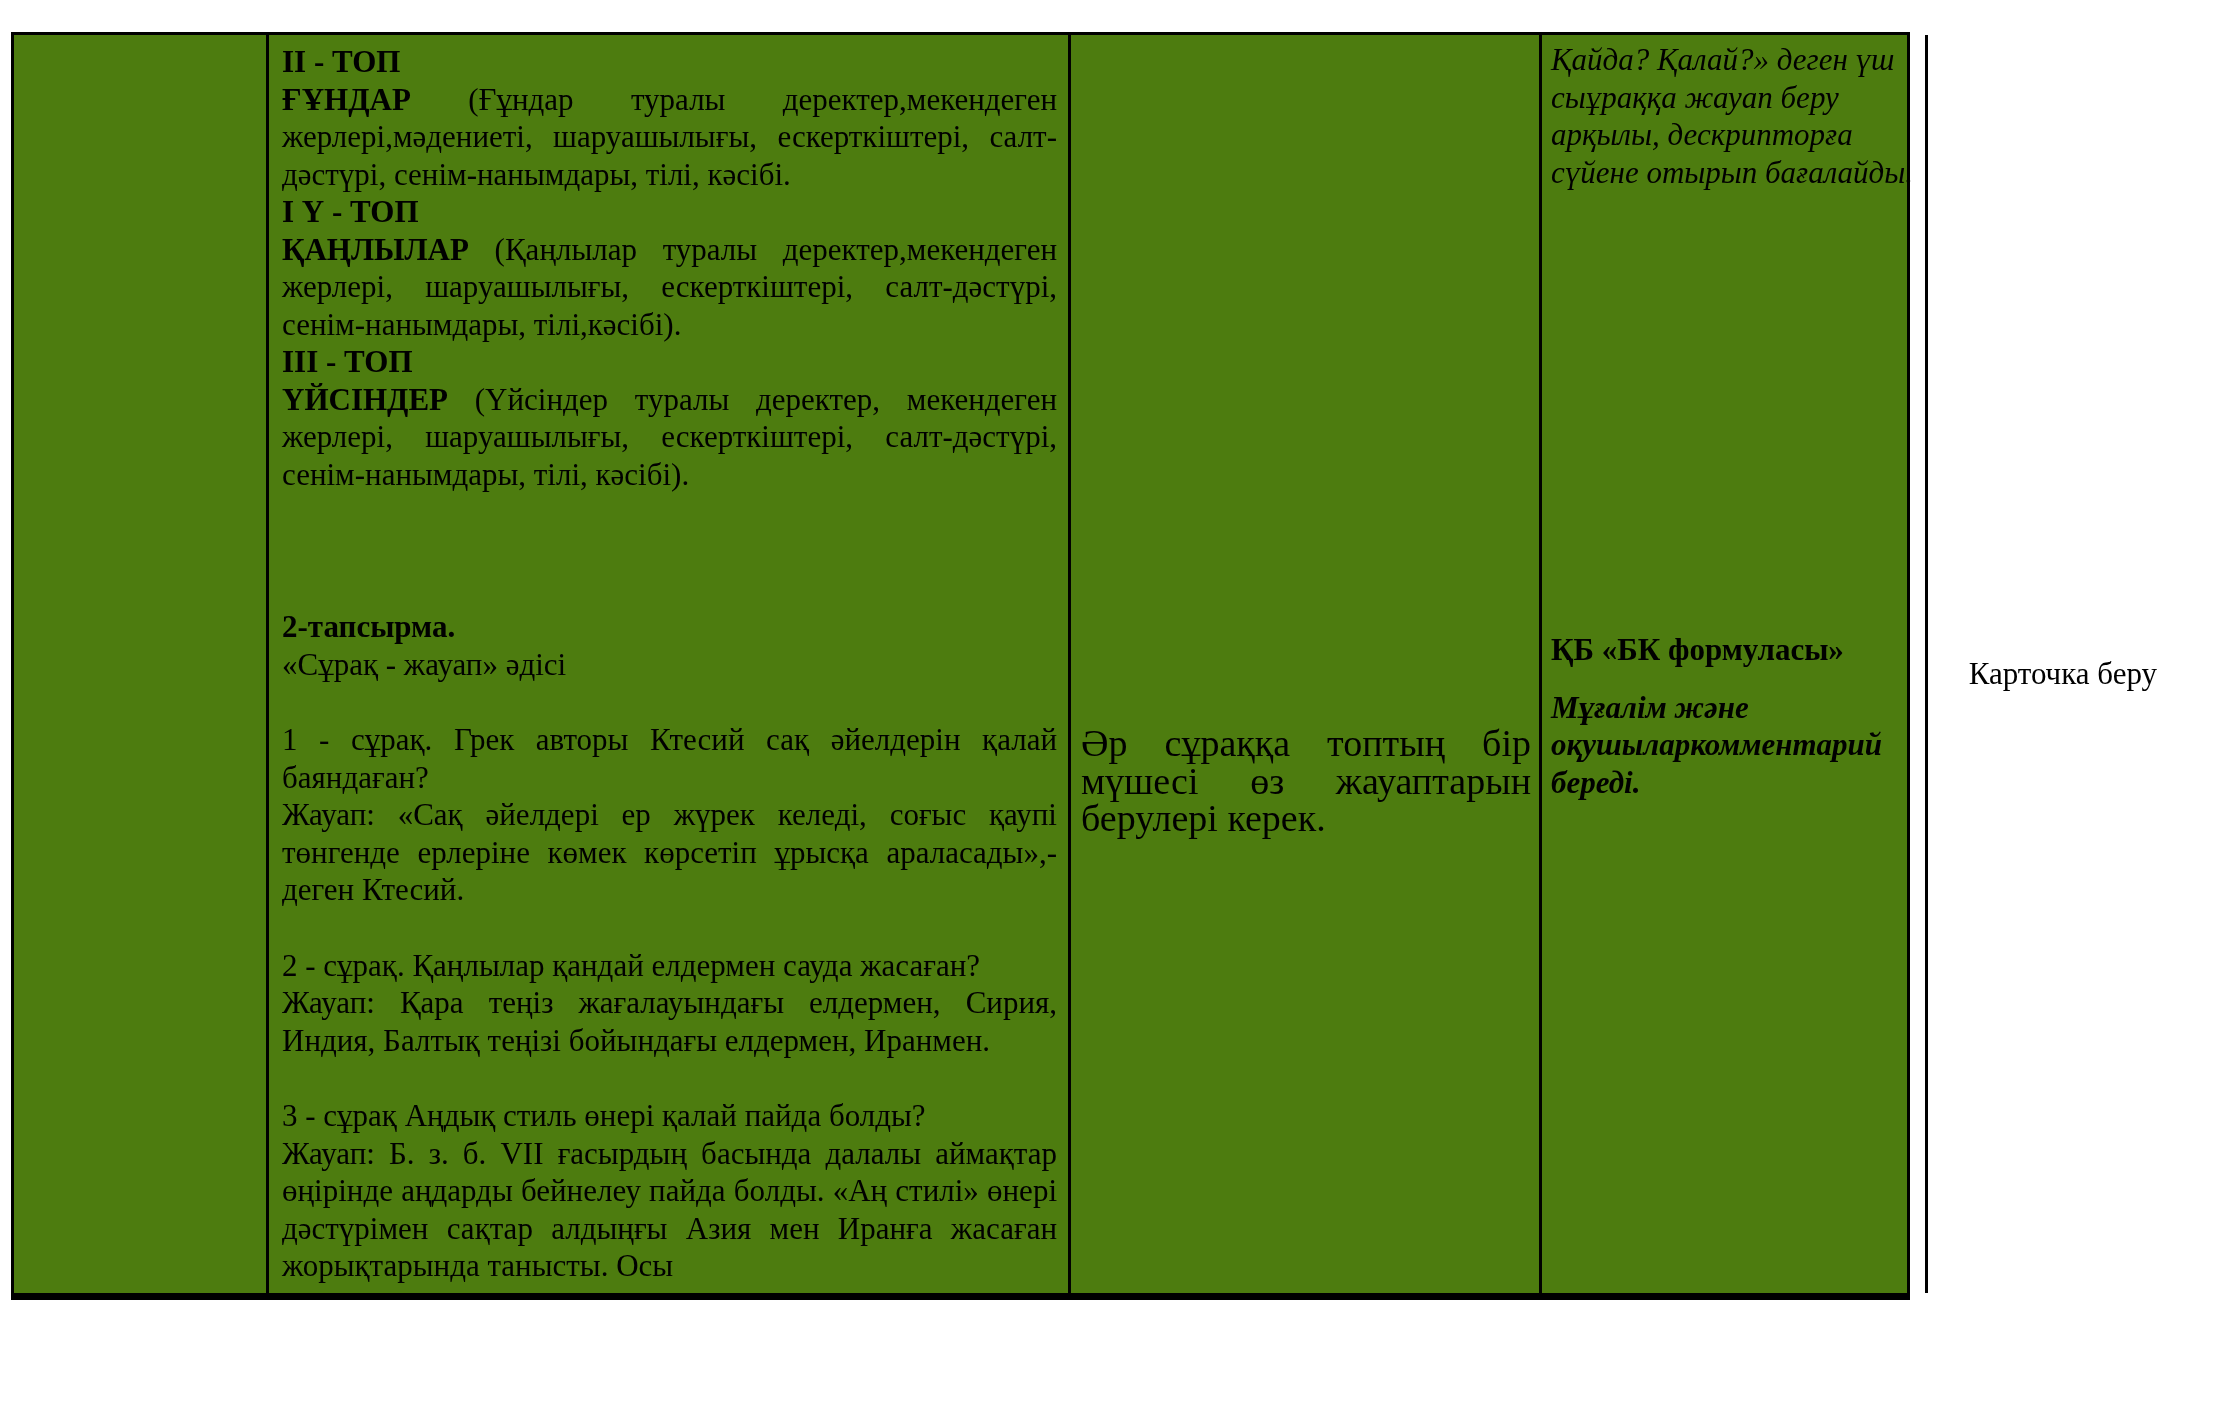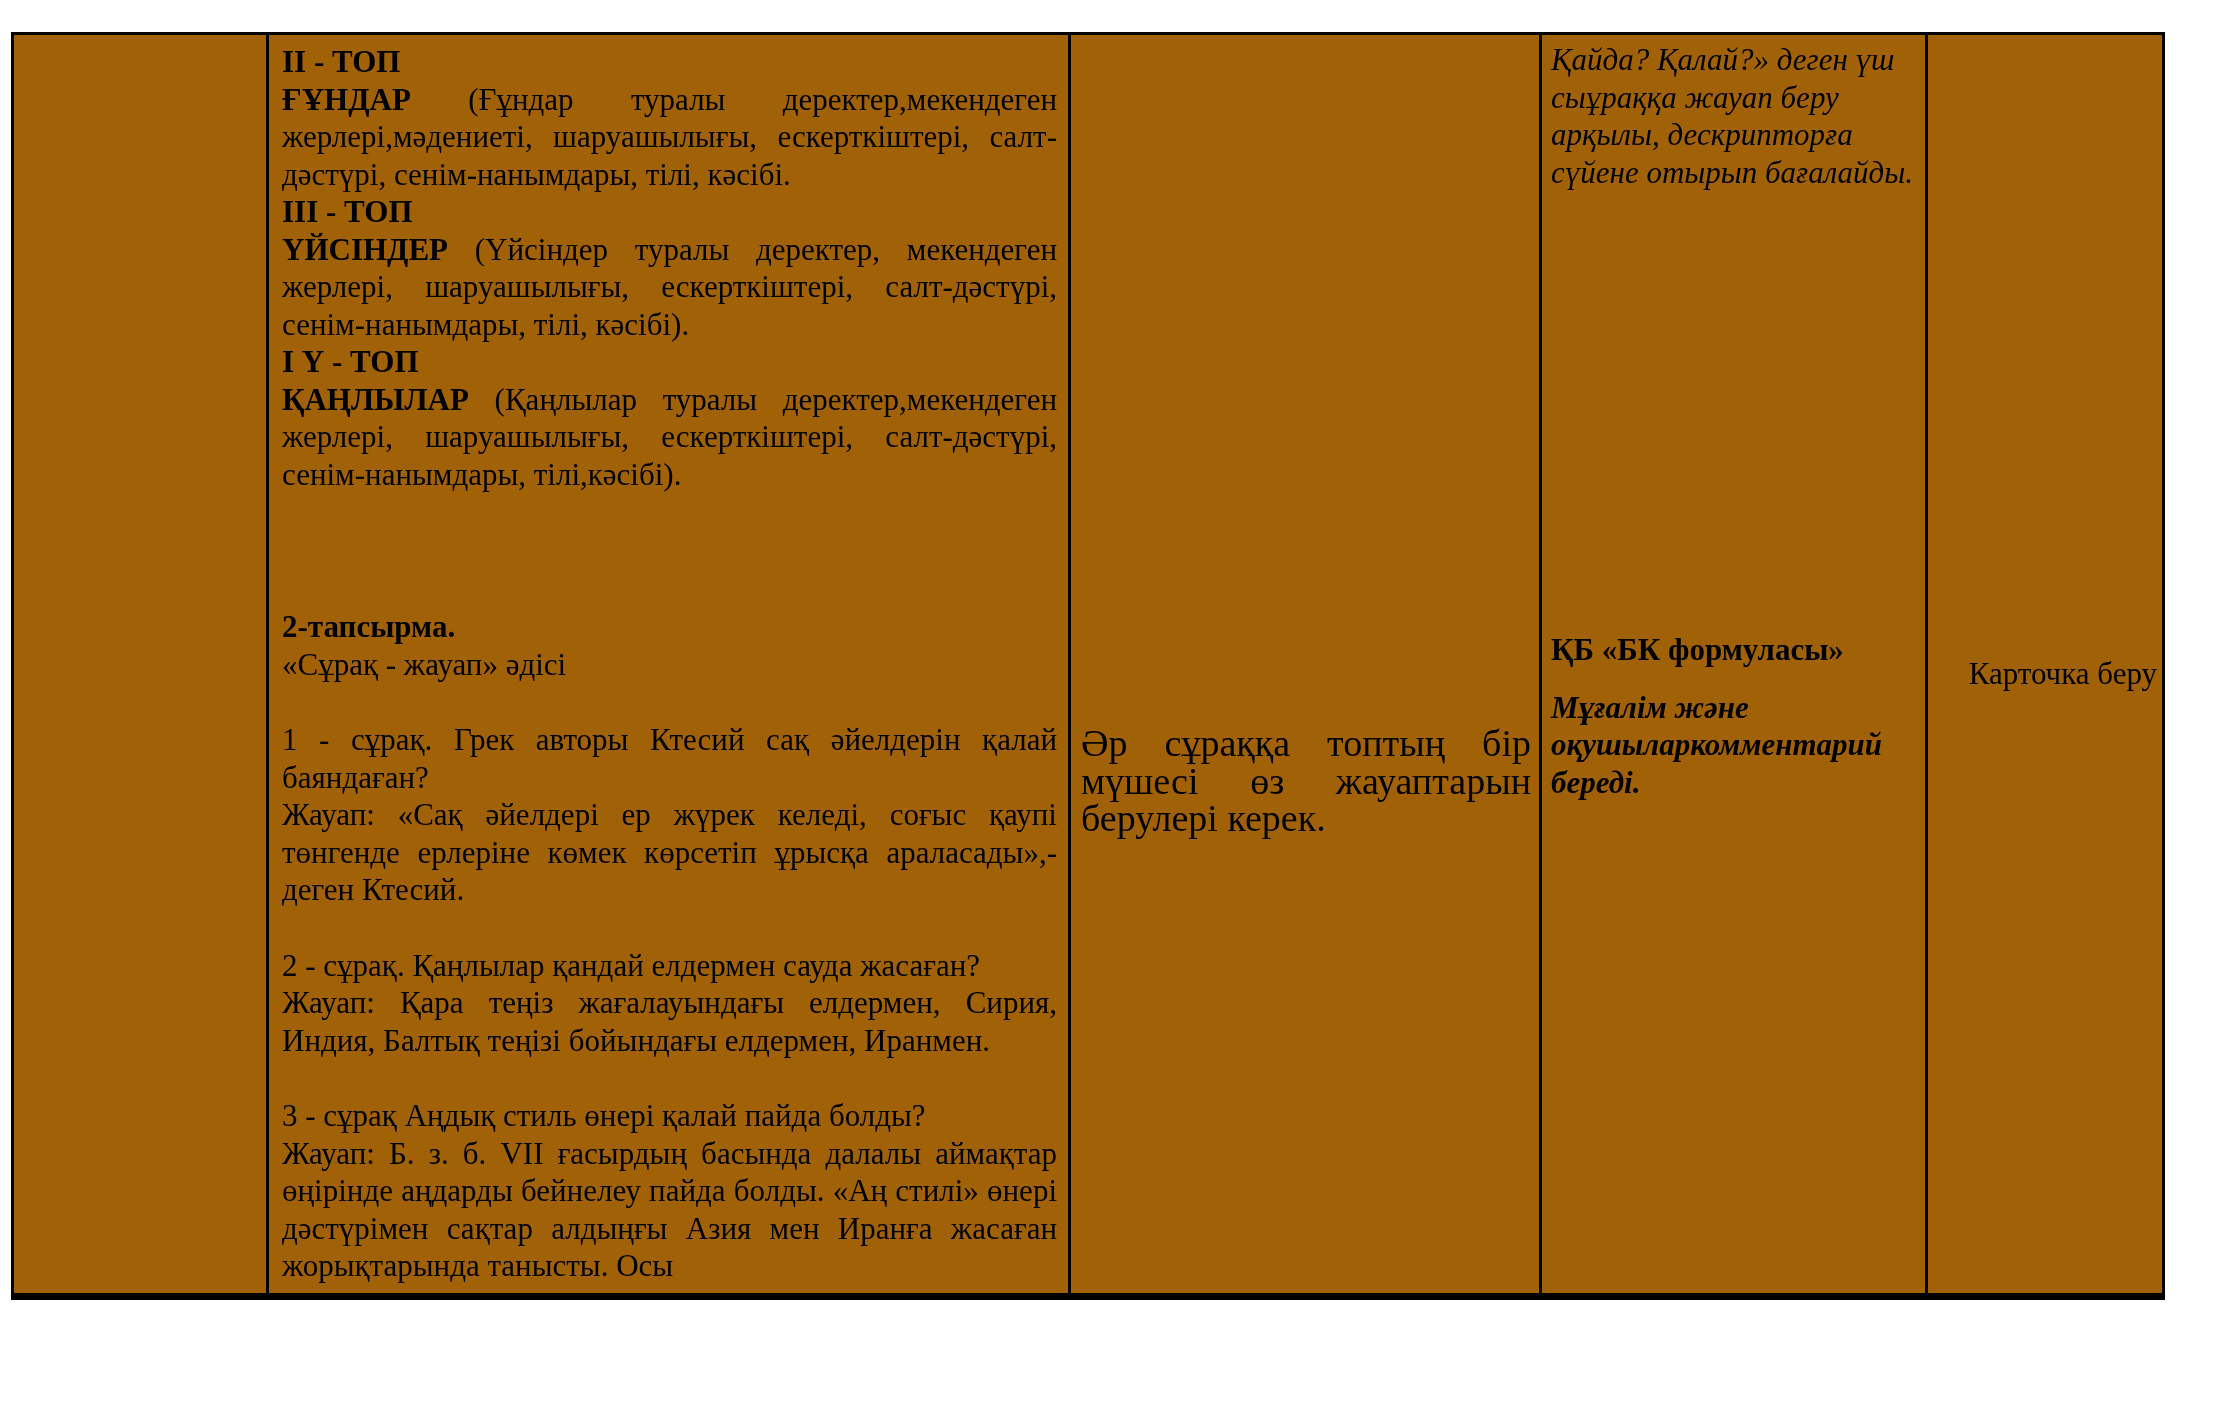--- a/index.html
+++ b/index.html
@@ -6,26 +6,26 @@
   .page{
     position:relative;
     width:2219px;height:1419px;
     background:#ffffff;color:#000000;
     font-family:"Liberation Serif","DejaVu Serif",serif;
     font-size:31px;line-height:37.5px;
     overflow:hidden;
   }
   .tbl{
     position:absolute;left:11px;top:32px;
-    width:2154px;height:1268px;
+    width:1899px;height:1268px;
     box-sizing:border-box;
     border:3px solid #000;
     border-bottom:7px solid #000;
     display:flex;
-    background:#a16207;
+    background:#4d7c0f;
   }
   .cell{
     box-sizing:border-box;
     border-right:3px solid #000;
     overflow:hidden;
     flex:0 0 auto;
   }
   .cell:last-child{border-right:none;}
   .c1{width:255px;}
   .c2{width:802px;padding:8px 11px 0 13px;}
@@ -50,26 +50,26 @@
   <div class="tbl">
 
     <div class="cell c1"></div>
 
     <div class="cell c2">
       <div>
         <p class="b">II - ТОП</p>
         <p class="just"><span class="b">ҒҰНДАР</span><span> (Ғұндар туралы деректер,мекендеген жерлері,мәдениеті, шаруашылығы, ескерткіштері, салт-дәстүрі, сенім-нанымдары, тілі, кәсібі.</span></p>
       </div>
       <div>
+        <p class="b">І Ү - ТОП</p>
+        <p class="just"><span class="b">ҚАҢЛЫЛАР</span><span> (Қаңлылар туралы деректер,мекендеген жерлері, шаруашылығы, ескерткіштері, салт-дәстүрі, сенім-нанымдары, тілі,кәсібі).</span></p>
+      </div>
+      <div>
         <p class="b">III - ТОП</p>
         <p class="just"><span class="b">ҮЙСІНДЕР</span><span> (Үйсіндер туралы деректер, мекендеген жерлері, шаруашылығы, ескерткіштері, салт-дәстүрі, сенім-нанымдары, тілі, кәсібі).</span></p>
-      </div>
-      <div>
-        <p class="b">І Ү - ТОП</p>
-        <p class="just"><span class="b">ҚАҢЛЫЛАР</span><span> (Қаңлылар туралы деректер,мекендеген жерлері, шаруашылығы, ескерткіштері, салт-дәстүрі, сенім-нанымдары, тілі,кәсібі).</span></p>
       </div>
 
       <p class="b gap-lg">2-тапсырма.</p>
       <p>«Сұрақ - жауап» әдісі</p>
 
       <div class="gap">
         <p class="just">1 - сұрақ. Грек авторы Ктесий сақ әйелдерін қалай баяндаған?</p>
         <p class="just">Жауап: «Сақ әйелдері ер жүрек келеді, соғыс қаупі төнгенде ерлеріне көмек көрсетіп ұрысқа араласады»,- деген Ктесий.</p>
       </div>
       <div class="gap">

